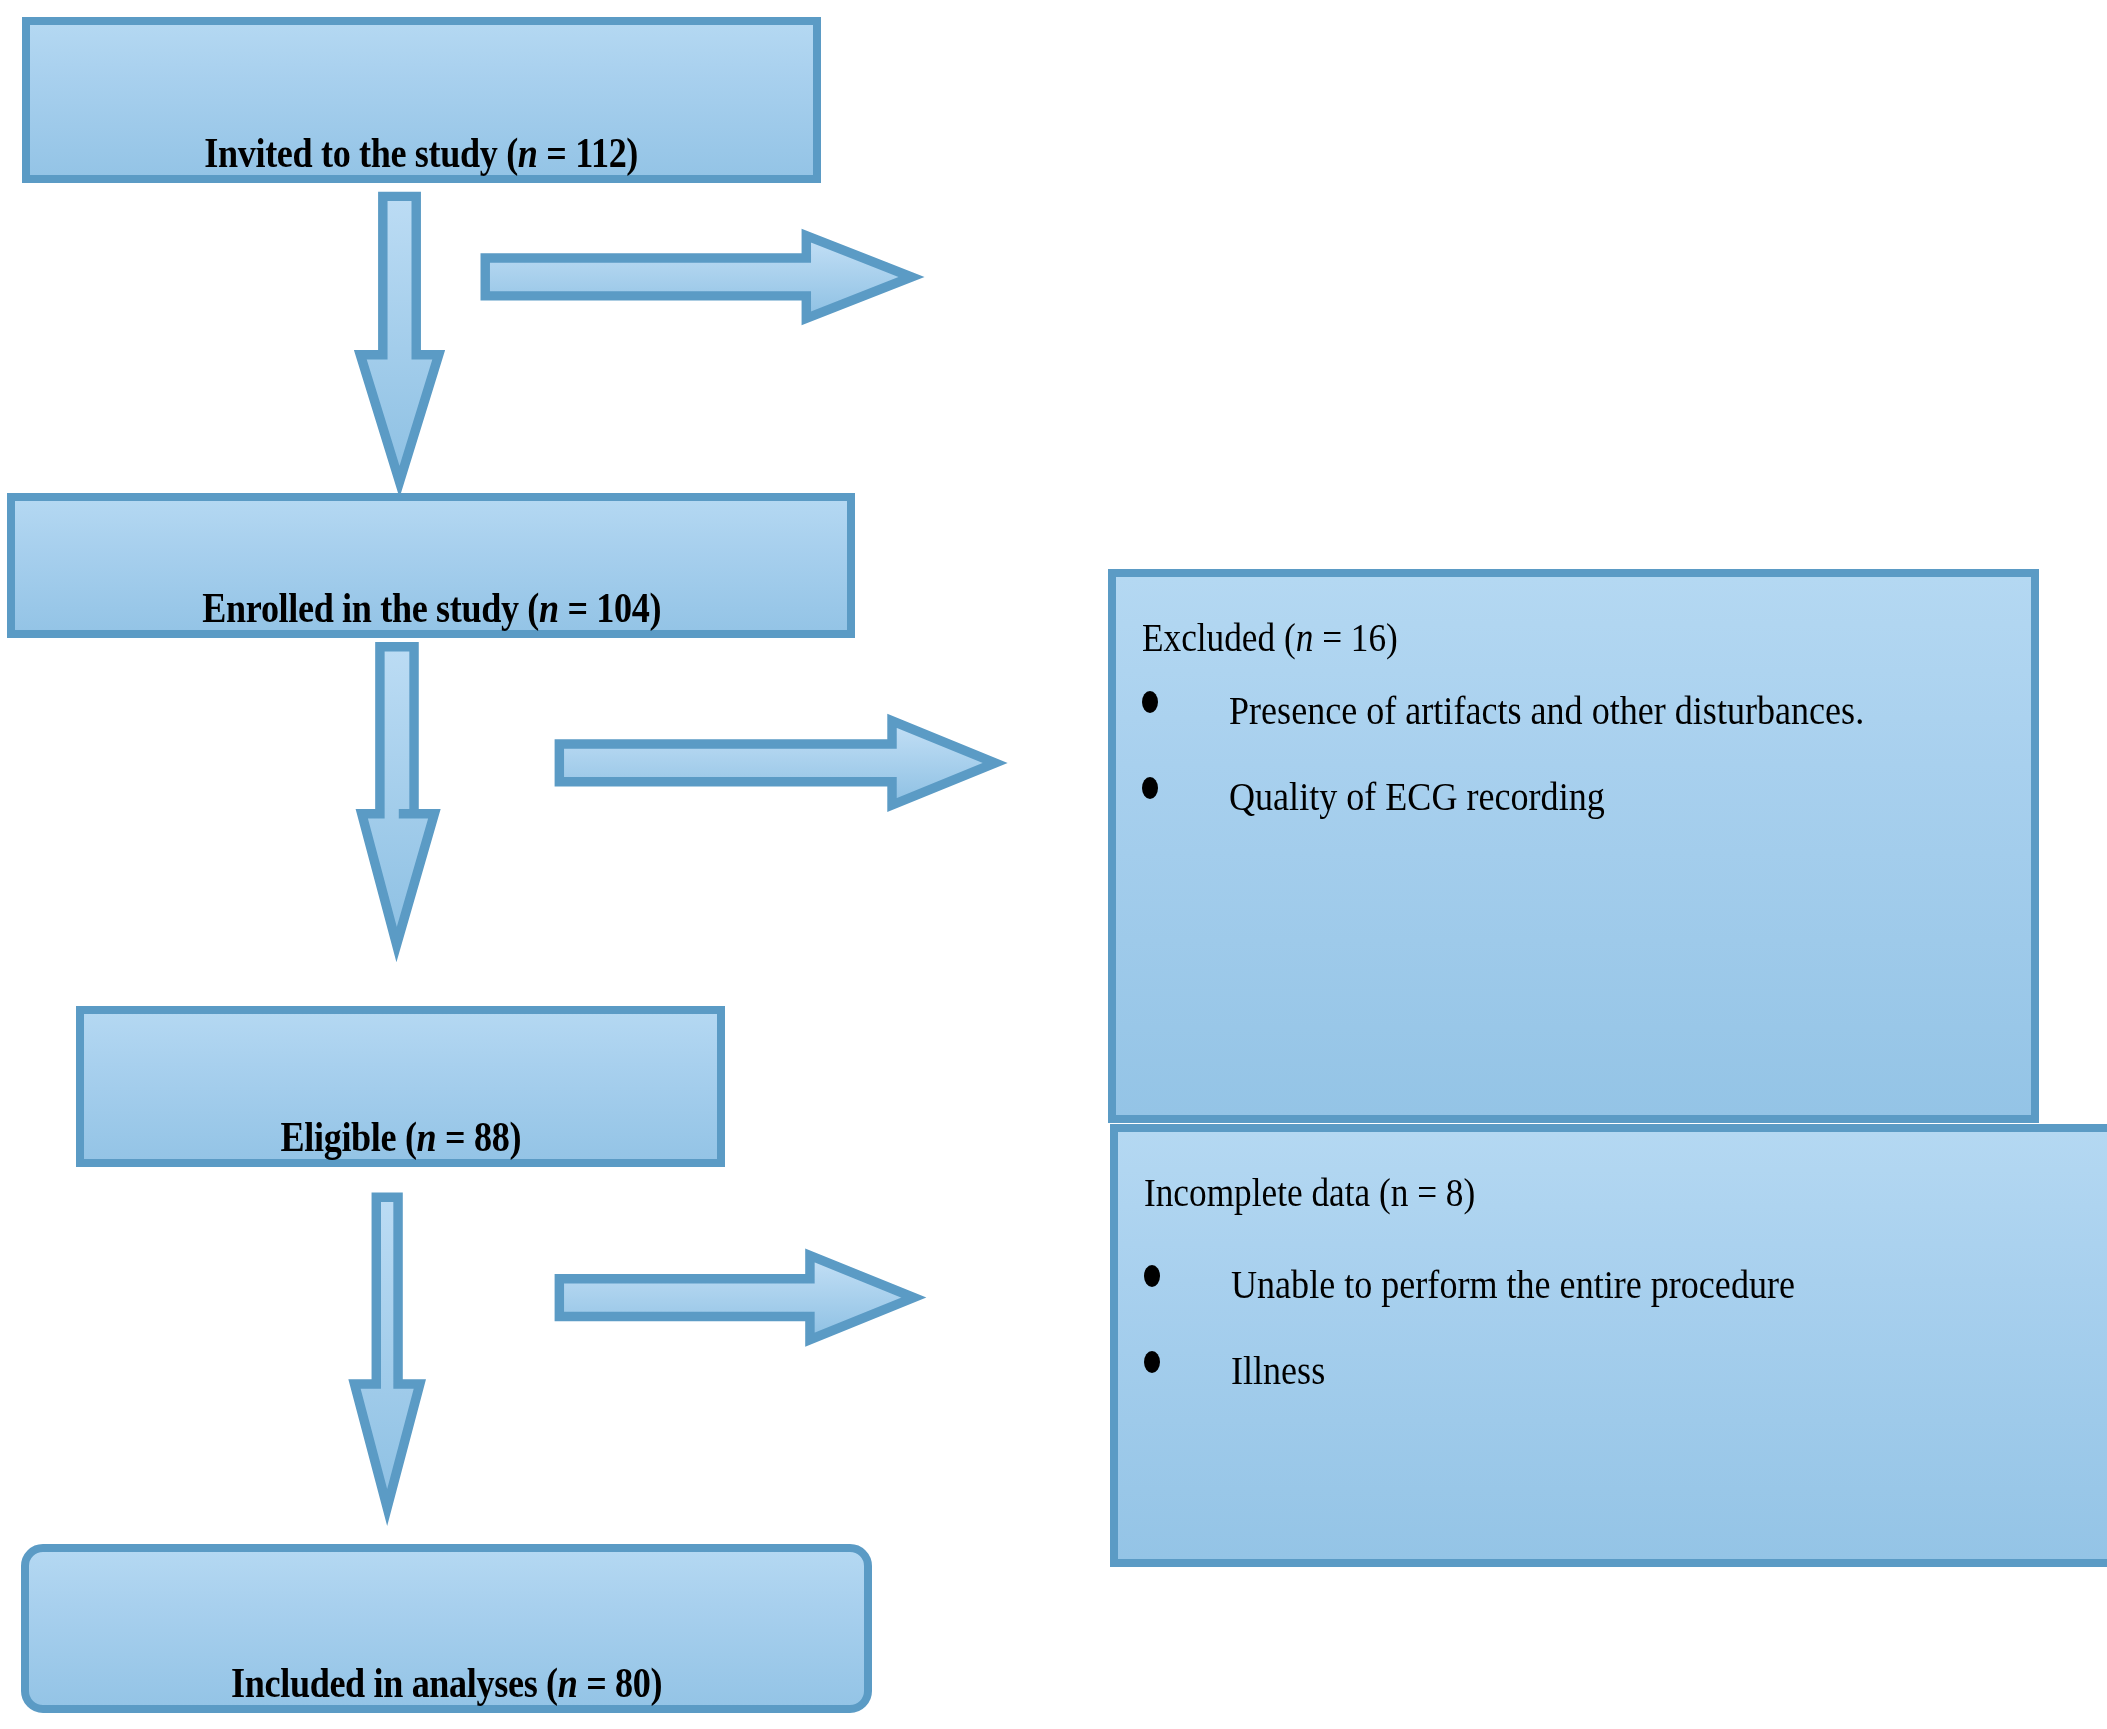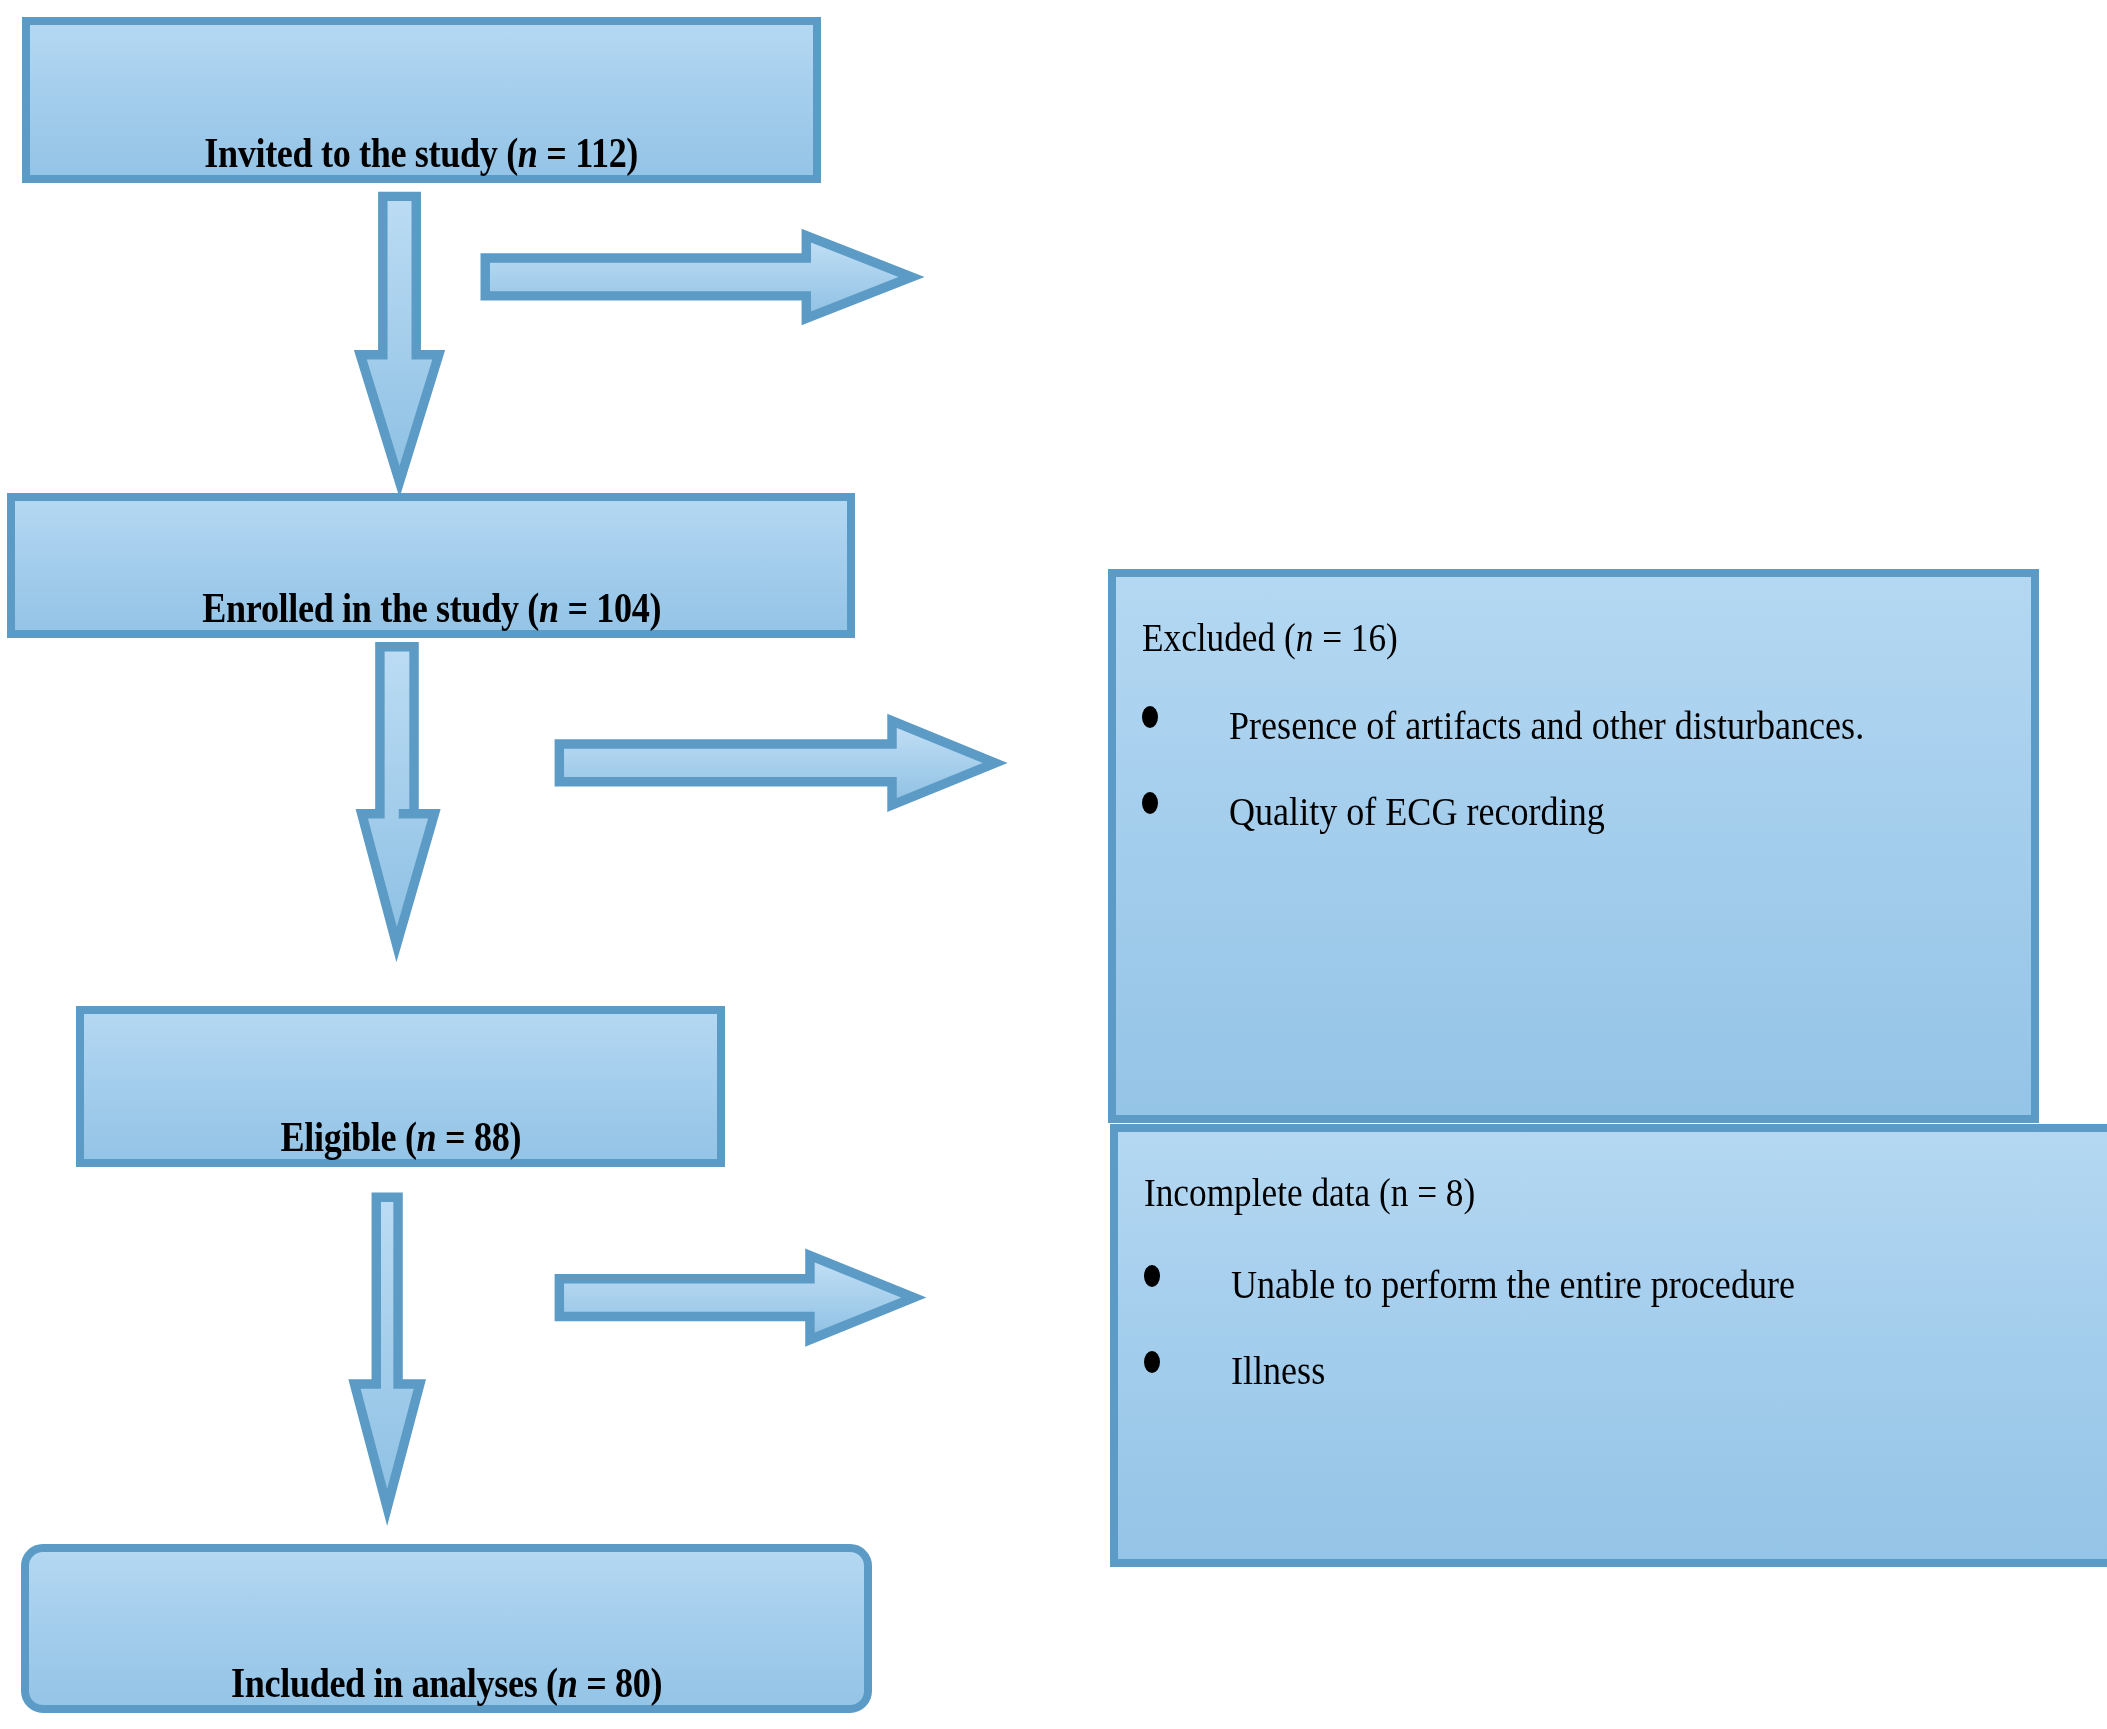--- a/index.html
+++ b/index.html
@@ -156,21 +156,21 @@
     <span class="box-label"><span>Eligible (</span><em>n</em><span> = 88)</span></span>
   </div>
 
   <div class="box left" style="left:21px; top:1544px; width:851px; height:169px;border-radius:22px;">
     <span class="box-label"><span>Included in analyses (</span><em>n</em><span> = 80)</span></span>
   </div>
 
 
   <div class="box right" style="left:1108px; top:569px; width:931px; height:554px; padding:38px 26px 0 26px;">
     <div class="panel-head"><span>Excluded (</span><em>n</em><span> = 16)</span></div>
-    <ul class="panel-list" style="margin-top:34px;">
+    <ul class="panel-list" style="margin-top:19px;">
       <li class="justified" style="padding-left:87px; padding-right:16px; margin-bottom:22px;">
         <span class="bullet"></span>
         <span class="li-text">Presence of artifacts and other disturbances.</span>
       </li>
       <li class="justified" style="padding-left:87px; padding-right:16px;">
         <span class="bullet"></span>
         <span class="li-text">Quality of ECG recording</span>
       </li>
     </ul>
   </div>

